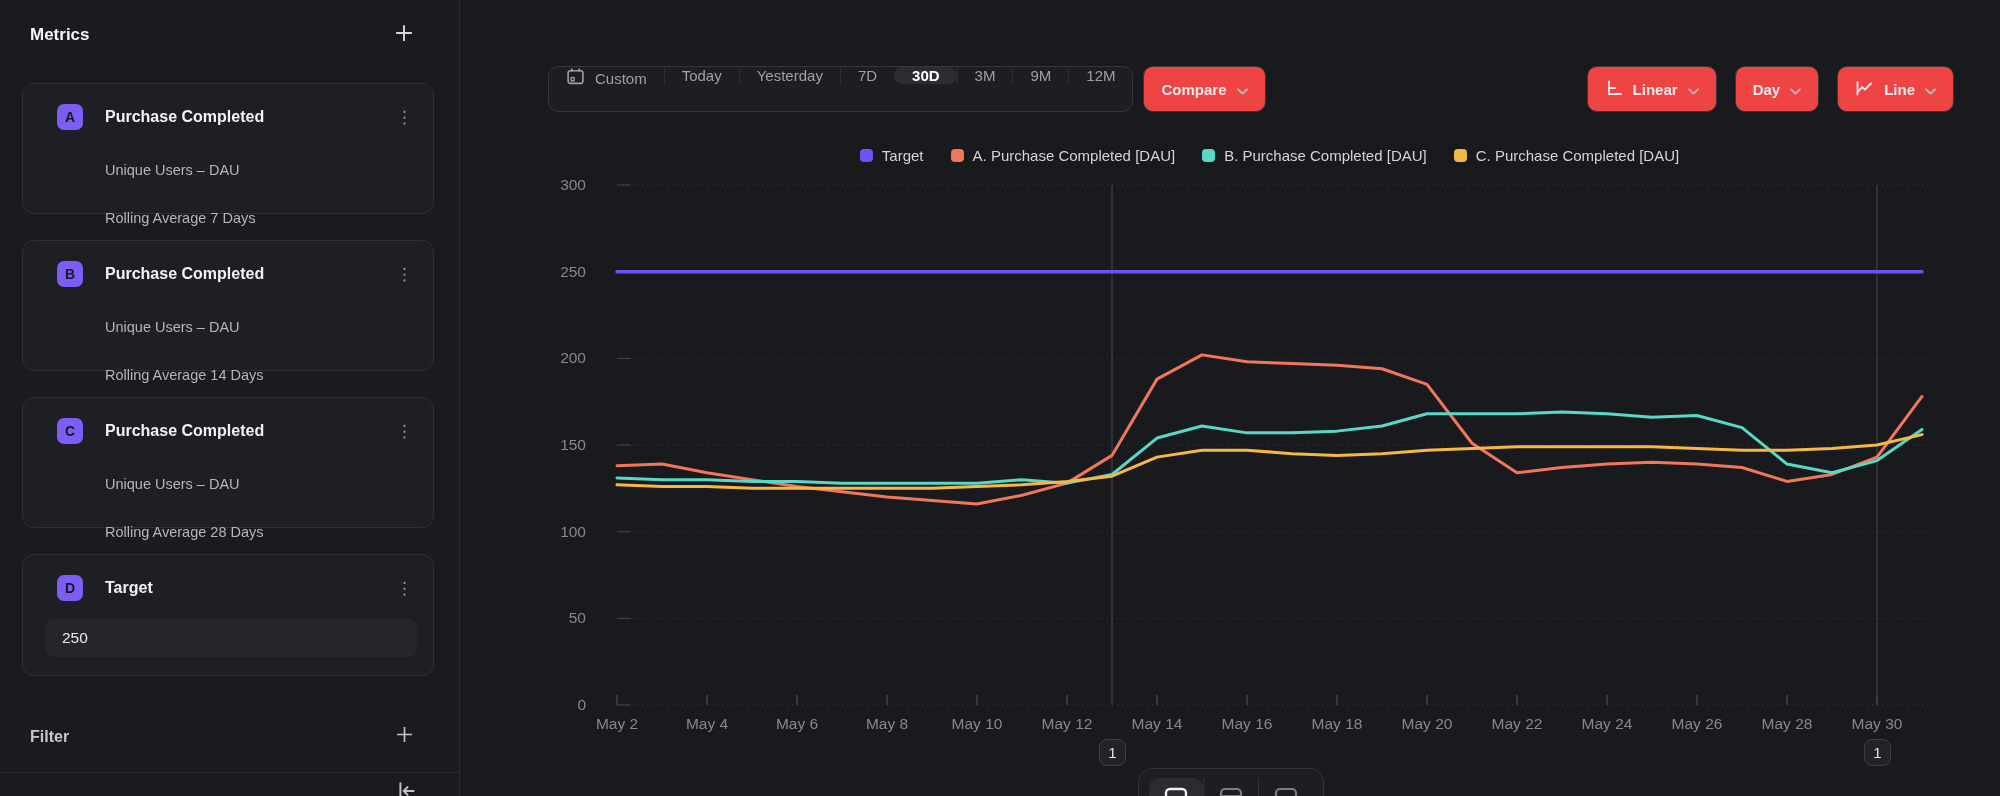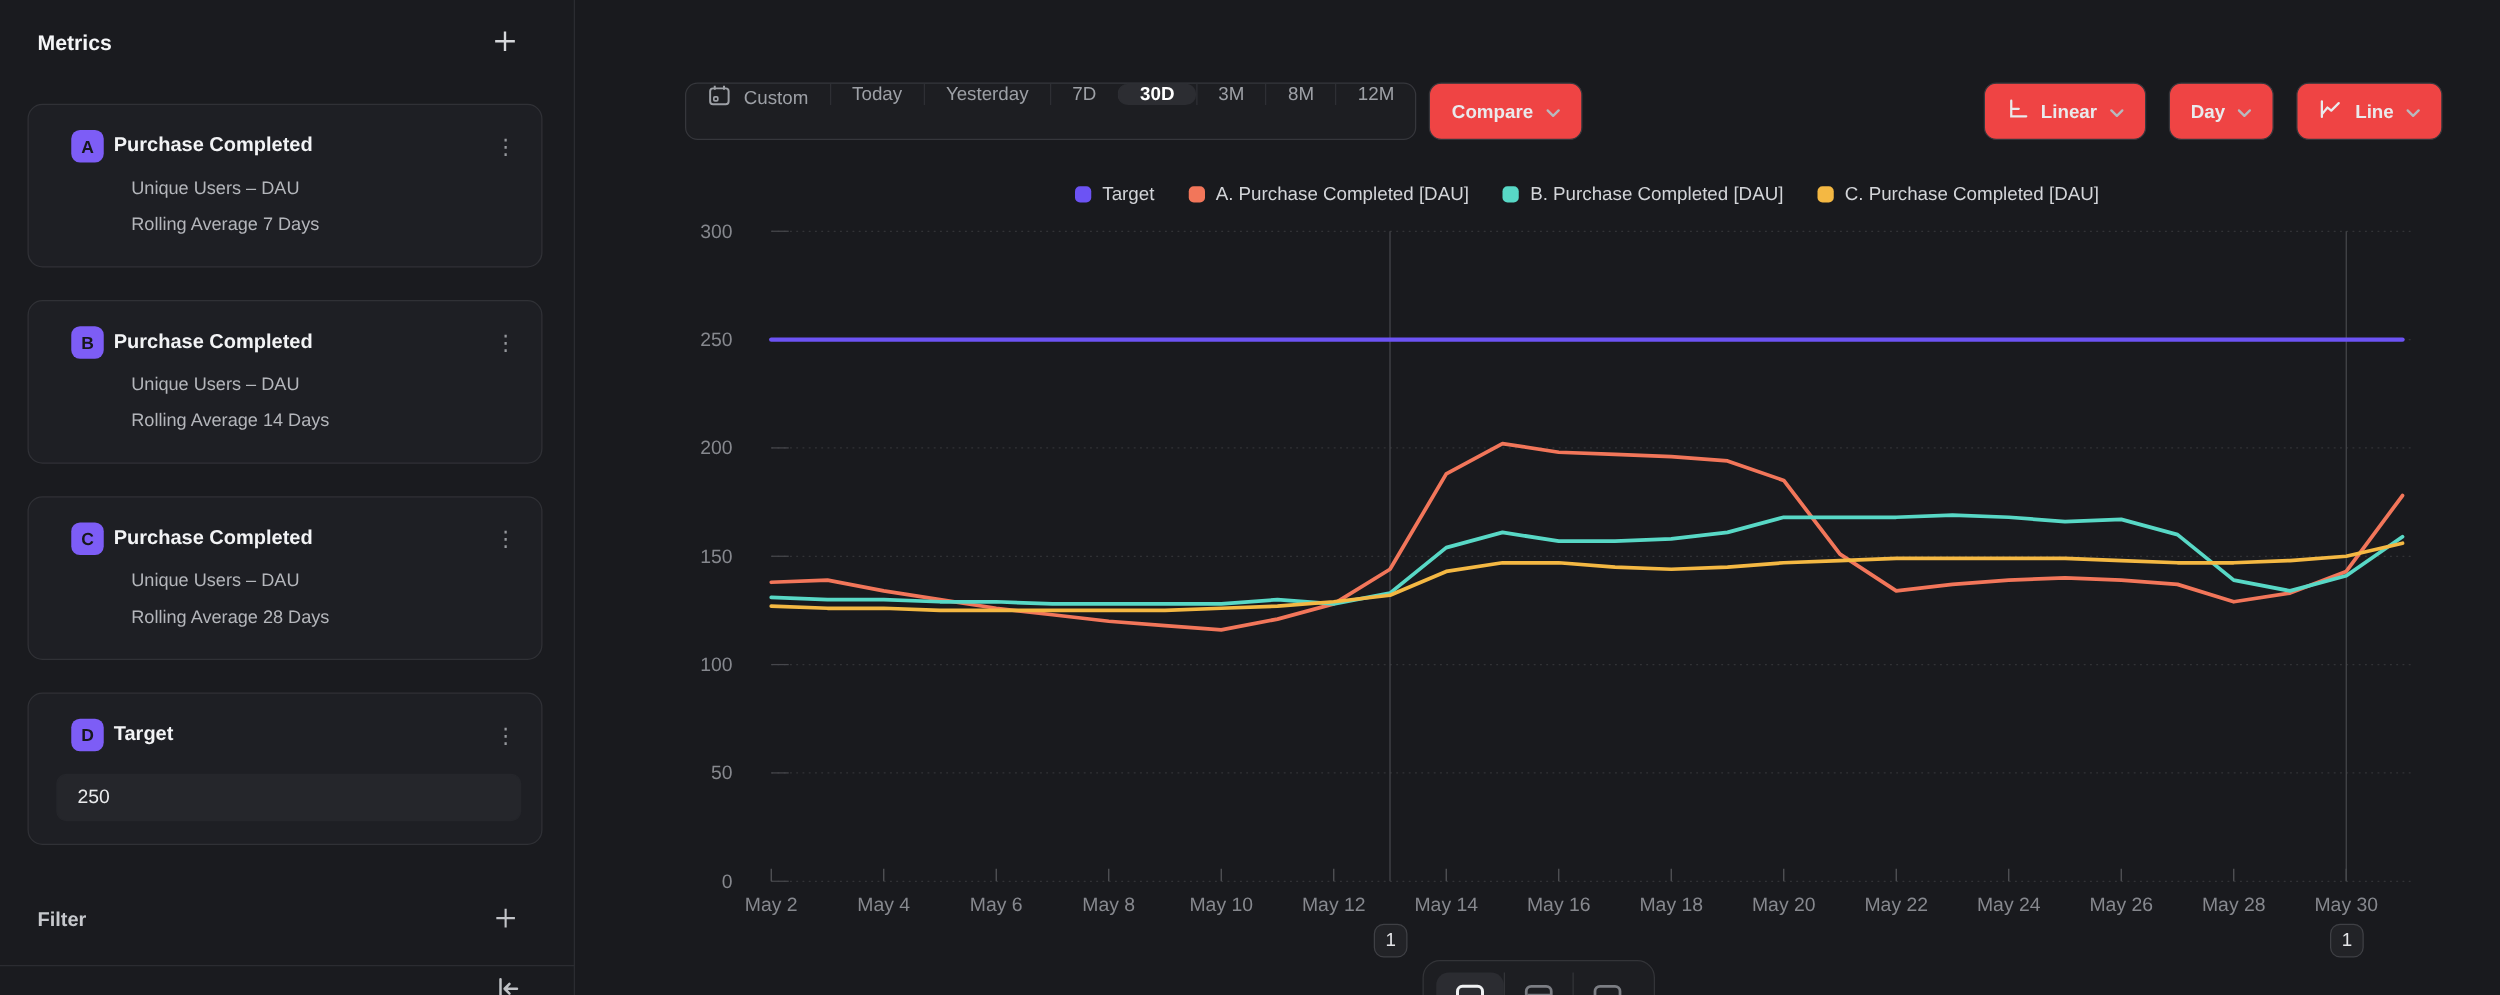--- a/index.html
+++ b/index.html
@@ -14,23 +14,23 @@
   .metrics-header { position:absolute; top:24px; left:30px; right:46px; display:flex; align-items:flex-end; justify-content:space-between; }
   .metrics-title { font-size:17px; font-weight:700; color:#f4f5f7; }
   .icon-btn { background:none; border:none; padding:0; cursor:pointer; display:flex; align-items:center; justify-content:center; }
   .card { position:absolute; left:22px; width:412px; background:#1e1f24; border:1px solid #303136; border-radius:12px; padding:20px 20px 20px 34px; }
   .card-a { top:83px;  height:131px; }
   .card-b { top:240px; height:131px; }
   .card-c { top:397px; height:131px; }
   .card-d { top:554px; height:122px; }
   .card-head { display:flex; align-items:center; }
   .badge { width:26px; height:26px; border-radius:7px; background:#7d5df6; color:#17181c; font-weight:700; font-size:14px; display:flex; align-items:center; justify-content:center; flex:none; }
-  .card-title { margin-left:8px; font-size:16px; font-weight:700; color:#f2f3f5; flex:1; }
+  .card-title { margin-left:22px; font-size:16px; font-weight:700; color:#f2f3f5; flex:1; }
   .kebab { color:#96989d; font-size:17px; line-height:1; letter-spacing:0; }
-  .card-line { margin-left:48px; margin-top:13px; font-size:14.5px; color:#b4b6bb; }
+  .card-line { margin-left:48px; margin-top:32px; font-size:14.5px; color:#b4b6bb; }
   .target-input { margin:18px 0 0 -12px; width:372px; height:38px; background:#25262b; border:1px solid #25262b; border-radius:8px; color:#e9eaec; font-size:15.5px; padding:0 16px; font-family:"Liberation Sans",sans-serif; }
   .filter-row { position:absolute; top:726px; left:30px; right:46px; display:flex; align-items:flex-end; justify-content:space-between; }
   .filter-title { font-size:16px; font-weight:700; color:#c6c8cc; }
   .sidebar-footer-divider { position:absolute; top:772px; left:0; width:460px; border-top:1px solid #2b2c31; }
   .collapse-btn { position:absolute; left:396px; top:780px; }
   
   .main { position:absolute; left:461px; top:0; width:1539px; height:796px; }
   .toolbar { position:absolute; top:66px; left:87px; right:46px; height:46px; display:flex; align-items:center; }
   .seg-control { display:flex; align-items:flex-start; height:46px; background:#1d1e22; border:1px solid #36373c; border-radius:10px; overflow:hidden; }
   .seg-item { display:flex; align-items:center; gap:10px; padding:0 17px; font-size:15px; color:#9da0a6; border-left:1px solid #2e2f34; cursor:pointer; white-space:nowrap; }
@@ -150,21 +150,21 @@
       <div class="seg-item">
           <span>7D</span>
         </div>
       <div class="seg-item selected">
           <span>30D</span>
         </div>
       <div class="seg-item">
           <span>3M</span>
         </div>
       <div class="seg-item">
-          <span>8M</span>
+          <span>9M</span>
         </div>
       <div class="seg-item">
           <span>12M</span>
         </div>
     </div>
 
     <button class="btn compare-btn">
       <span>Compare</span>
       <span>
         <svg width="11" height="7" viewBox="0 0 10 6">

